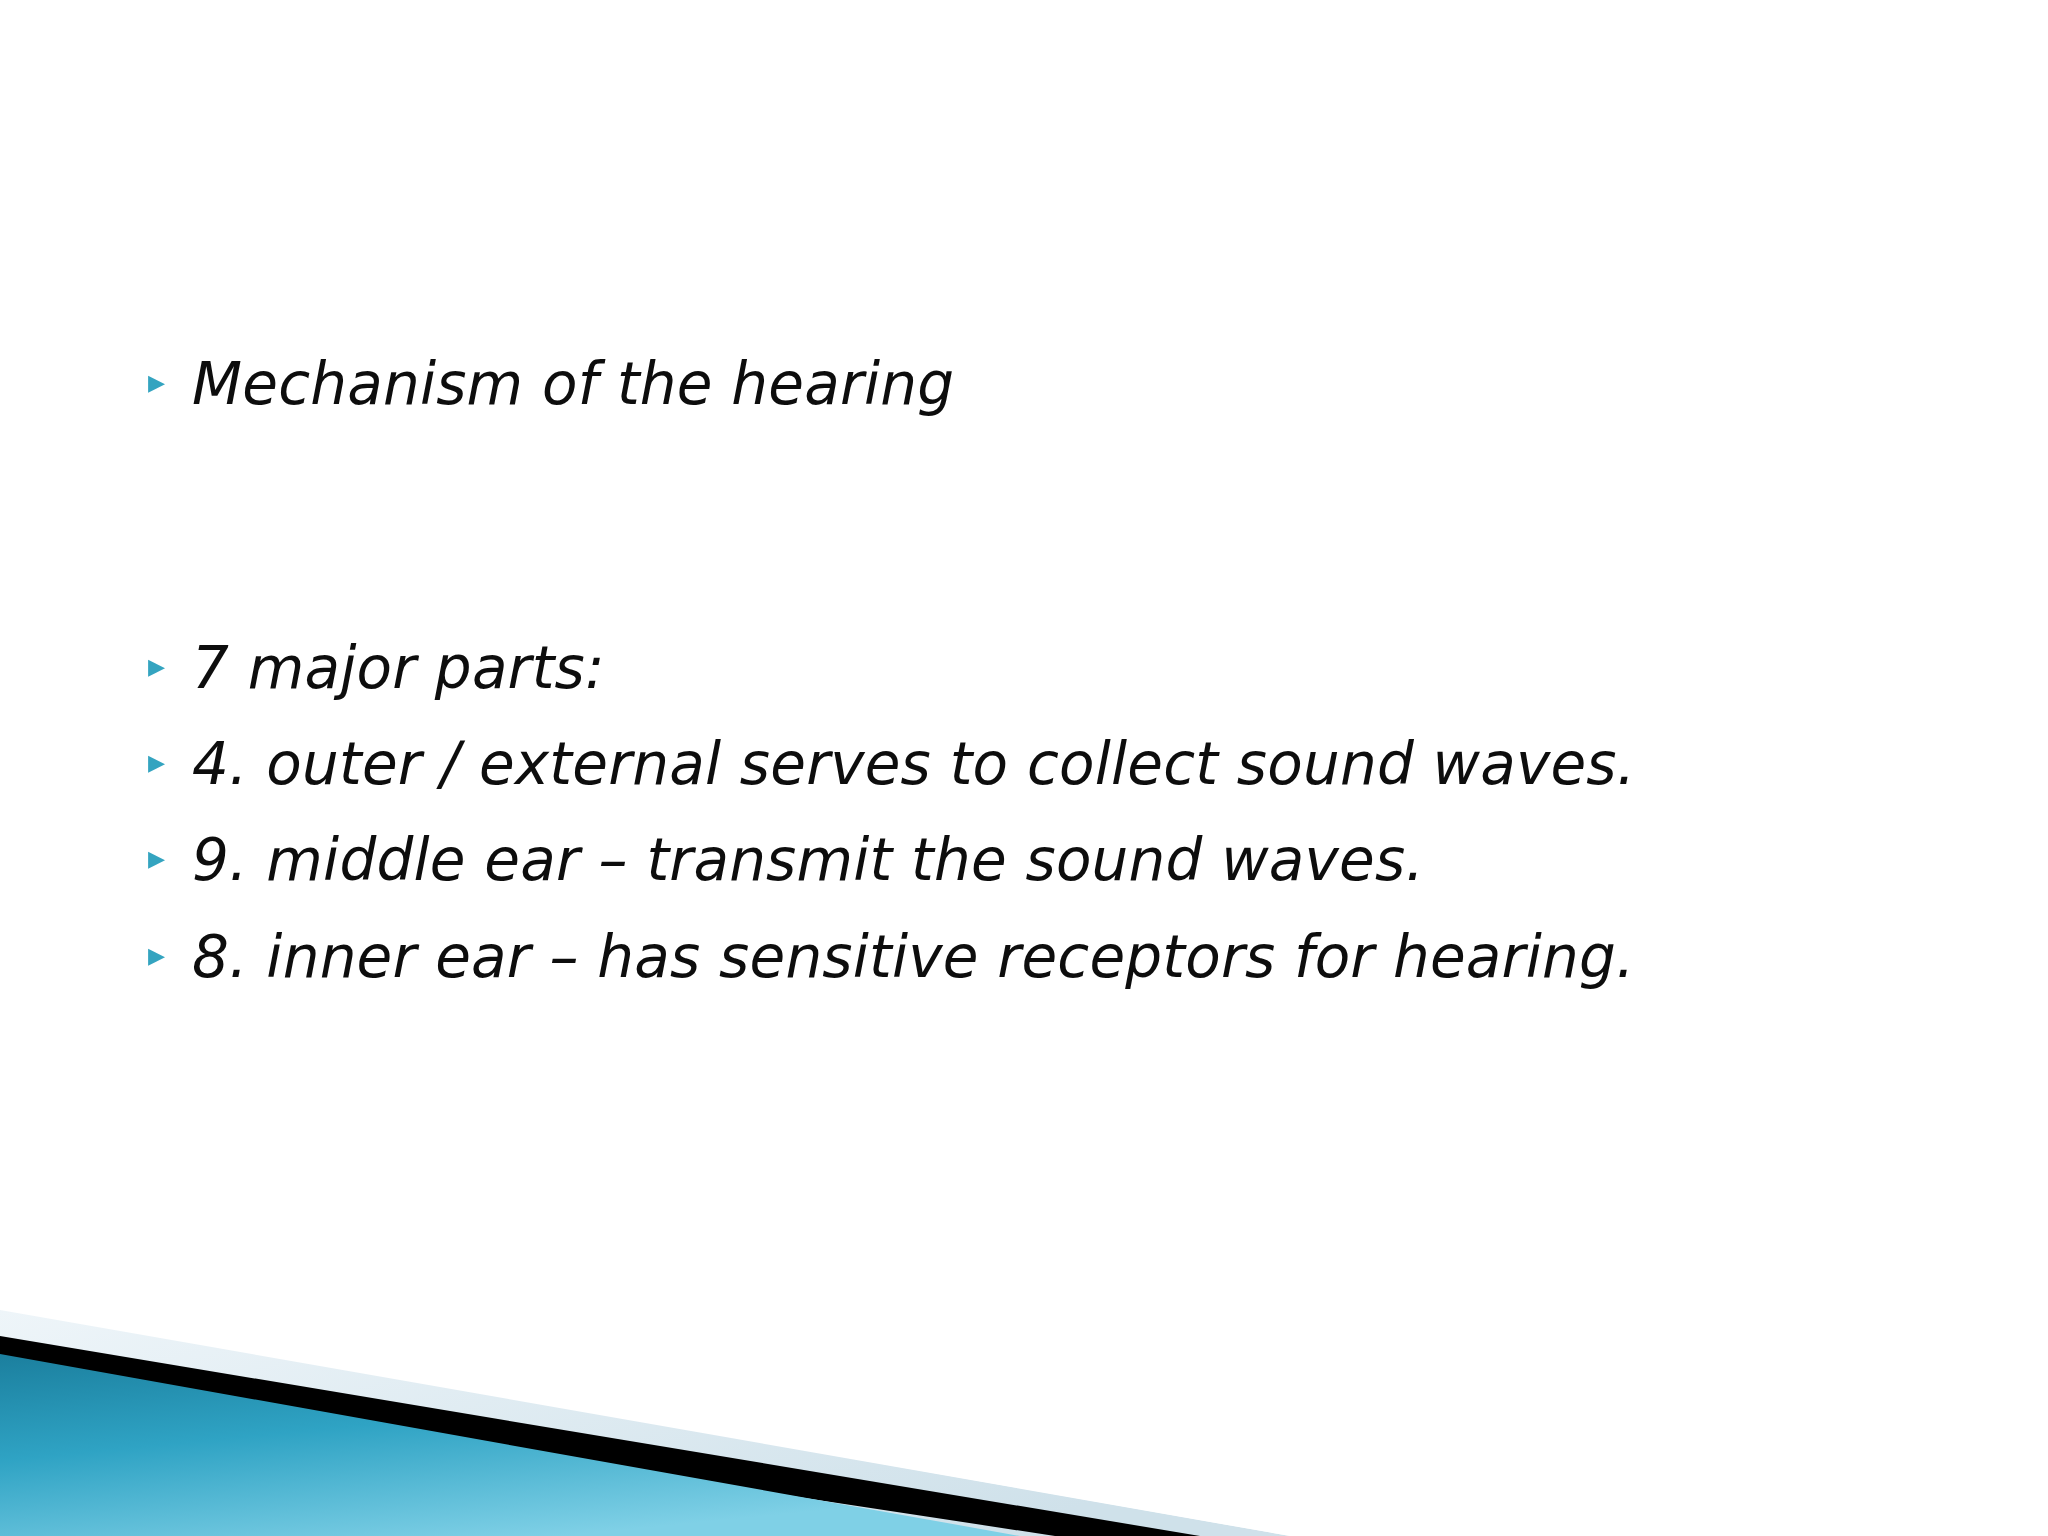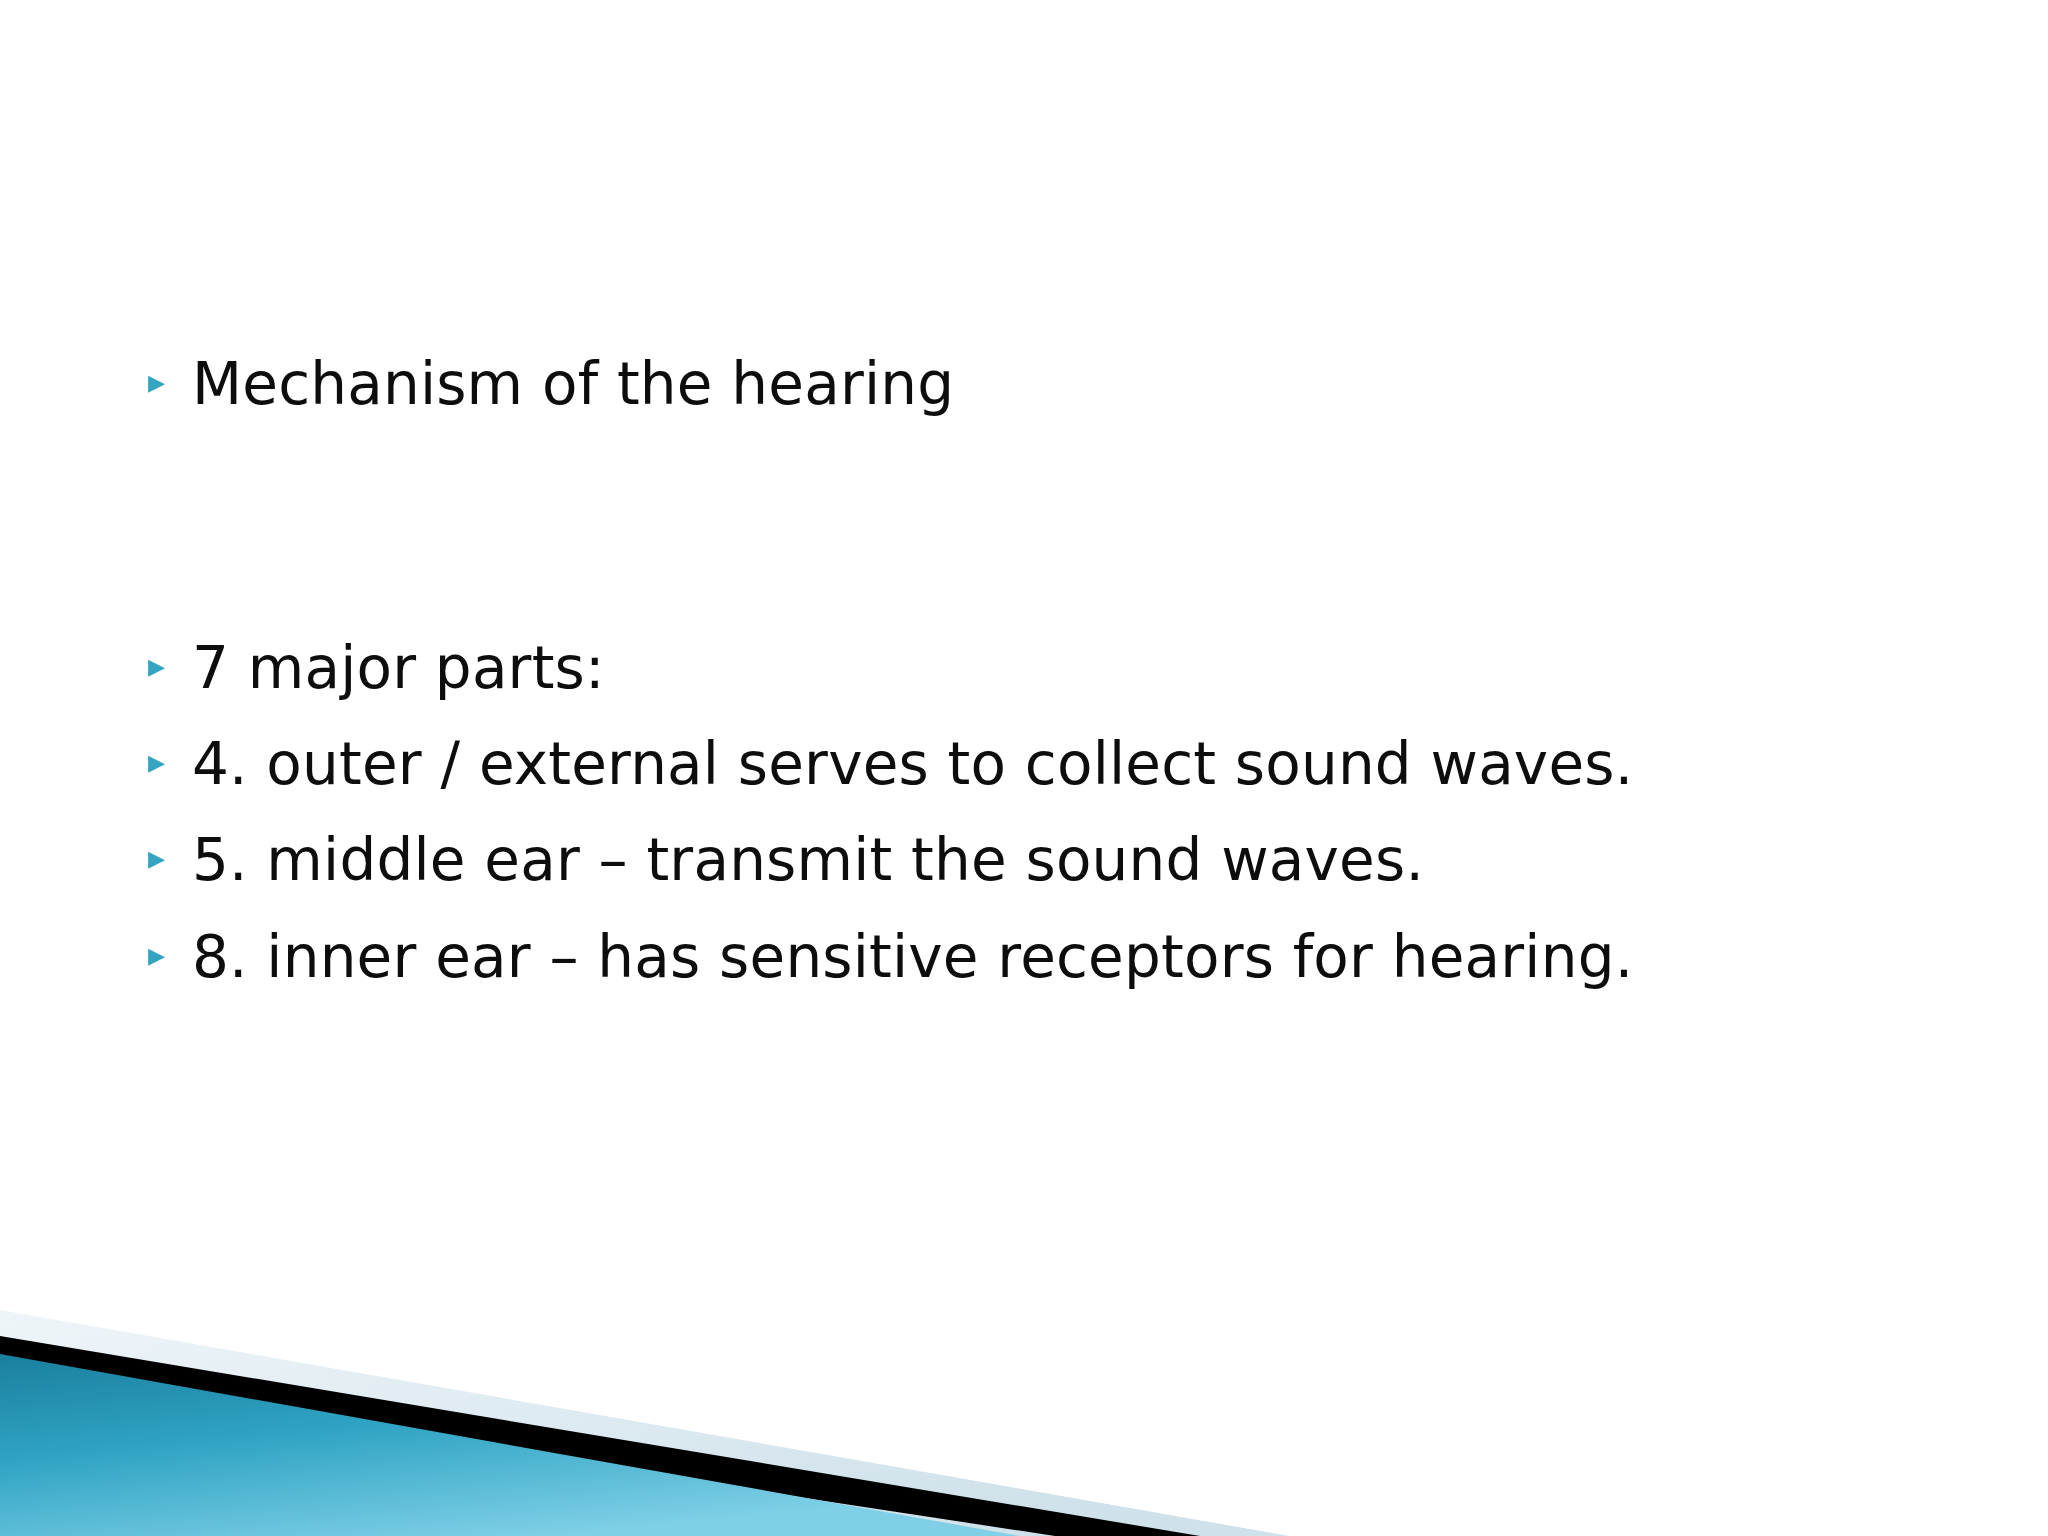--- a/index.html
+++ b/index.html
@@ -39,20 +39,21 @@
     padding-top: 24px;
     text-align: left;
   }
   .bullet-text {
     flex: 1 1 auto;
     color: #0d0d0d;
     font-size: 58px;
     line-height: 1.52;
     letter-spacing: 0.2px;
     white-space: pre-wrap;
+    font-style: italic;
   }
   .gap-after {
     height: 196px;
   }
   .spacer-sm { height: 8px; }
 
   
   .corner {
     position: absolute;
     left: 0;
@@ -85,21 +86,21 @@
 
     <div class="bullet-row">
       <span class="bullet-marker">▸</span>
       <span class="bullet-text">4. outer / external serves to collect sound waves.</span>
     </div>
 
     <div class="spacer-sm"></div>
 
     <div class="bullet-row">
       <span class="bullet-marker">▸</span>
-      <span class="bullet-text">5. middle ear – transmit the sound waves.</span>
+      <span class="bullet-text">9. middle ear – transmit the sound waves.</span>
     </div>
 
     <div class="spacer-sm"></div>
 
     <div class="bullet-row">
       <span class="bullet-marker">▸</span>
       <span class="bullet-text">8. inner ear – has sensitive receptors for hearing.</span>
     </div>
 
   </div>

